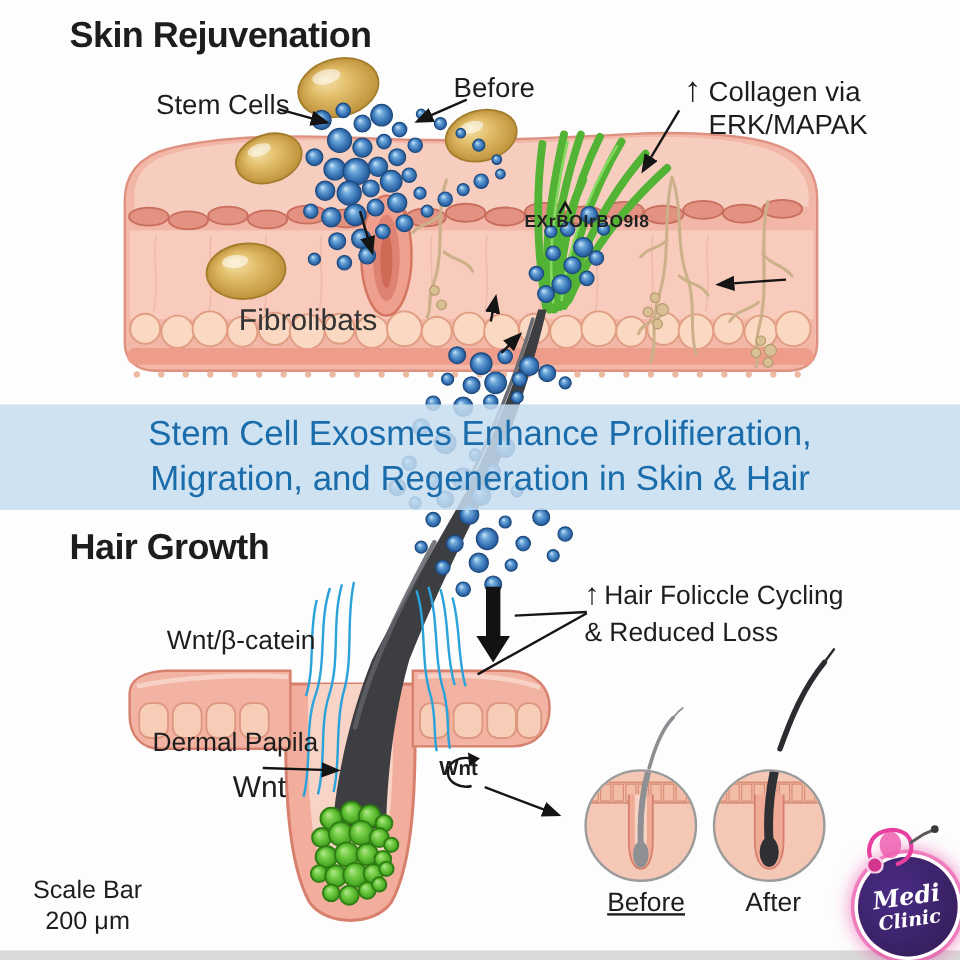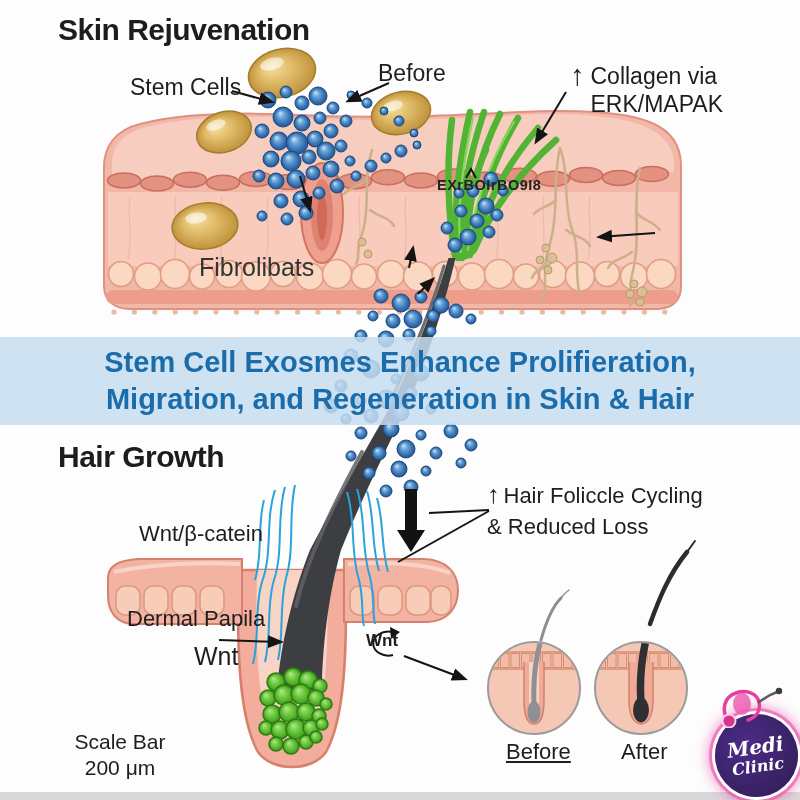--- a/index.html
+++ b/index.html
@@ -2,21 +2,21 @@
 <html><head>
 <meta charset="utf-8">
 <style>
   html,body{margin:0;padding:0;background:#ffffff;}
   .stage{position:relative;width:800px;height:800px;background:#fdfdfd;overflow:hidden;
          font-family:"Liberation Sans",sans-serif;}
   svg.illu{position:absolute;left:0;top:0;z-index:1;}
   .banner{position:absolute;left:0;top:337px;width:800px;height:88px;
           background:rgba(197,221,240,0.85);z-index:2;display:flex;flex-direction:column;
           justify-content:center;align-items:center;}
-  .banner .bl{font-size:29px;font-weight:700;color:#1a6cab;line-height:37px;white-space:nowrap;}
+  .banner .bl{font-size:29px;font-weight:400;color:#1a6cab;line-height:37px;white-space:nowrap;}
   .lbl{position:absolute;z-index:3;color:#1d1d1d;white-space:nowrap;}
   .h1{font-size:30px;font-weight:700;letter-spacing:-0.5px;margin-left:32px;}
   .t23{font-size:23px;} .t22{font-size:22px;} .t25{font-size:25px;}
   .arrowGlyph{font-weight:900;font-size:29px;line-height:26px;margin-right:6px;}
   .row{display:flex;align-items:flex-start;}
   .small-gib{font-size:14.5px;font-weight:700;color:#222;letter-spacing:0.5px;}
   .scale{width:94px;text-align:center;font-size:21px;line-height:26px;}
   .logo{position:absolute;left:715px;top:714px;width:83px;height:83px;border-radius:50%;
         z-index:3;background:radial-gradient(circle at 40% 35%, #4b2c87, #37205f 75%);
         box-shadow:0 0 0 3px #ffffff,0 0 0 6px rgba(233,72,164,.55),0 0 14px 6px rgba(233,72,164,.65);
@@ -473,21 +473,21 @@
     <span class="arrowGlyph" style="font-size:25px;margin-right:4px;">↑</span><span>Hair Foliccle Cycling</span><br>
     <span>&amp; Reduced Loss</span>
   </div>
 
   <div class="lbl t22" style="left:127px;top:606px;">Dermal Papila</div>
   <div class="lbl t25" style="left:194px;top:642px;">Wnt</div>
   <div class="lbl" style="left:366px;top:631px;font-size:17px;font-weight:700;">Wnt</div>
   <div class="lbl t22" style="left:506px;top:739px;text-decoration:underline;">Before</div>
   <div class="lbl t22" style="left:621px;top:739px;">After</div>
 
-  <div class="lbl scale" style="left:26px;top:729px;margin-left:47px;">
+  <div class="lbl scale" style="left:26px;top:729px;">
     <span>Scale Bar</span><br>
     <span>200 μm</span>
   </div>
 
   <div class="logo">
     <div class="l1">Medi</div>
     <div class="l2">Clinic</div>
   </div>
   <svg class="steth" width="74" height="44" viewBox="0 0 74 44">
     <path d="M16,36 C9,26 12,13 24,9 C34,5.5 45,9 47,18 C49,27 44,33 36,36" stroke="#e73f9f" stroke-width="3.5" fill="none" stroke-linecap="round"></path>

